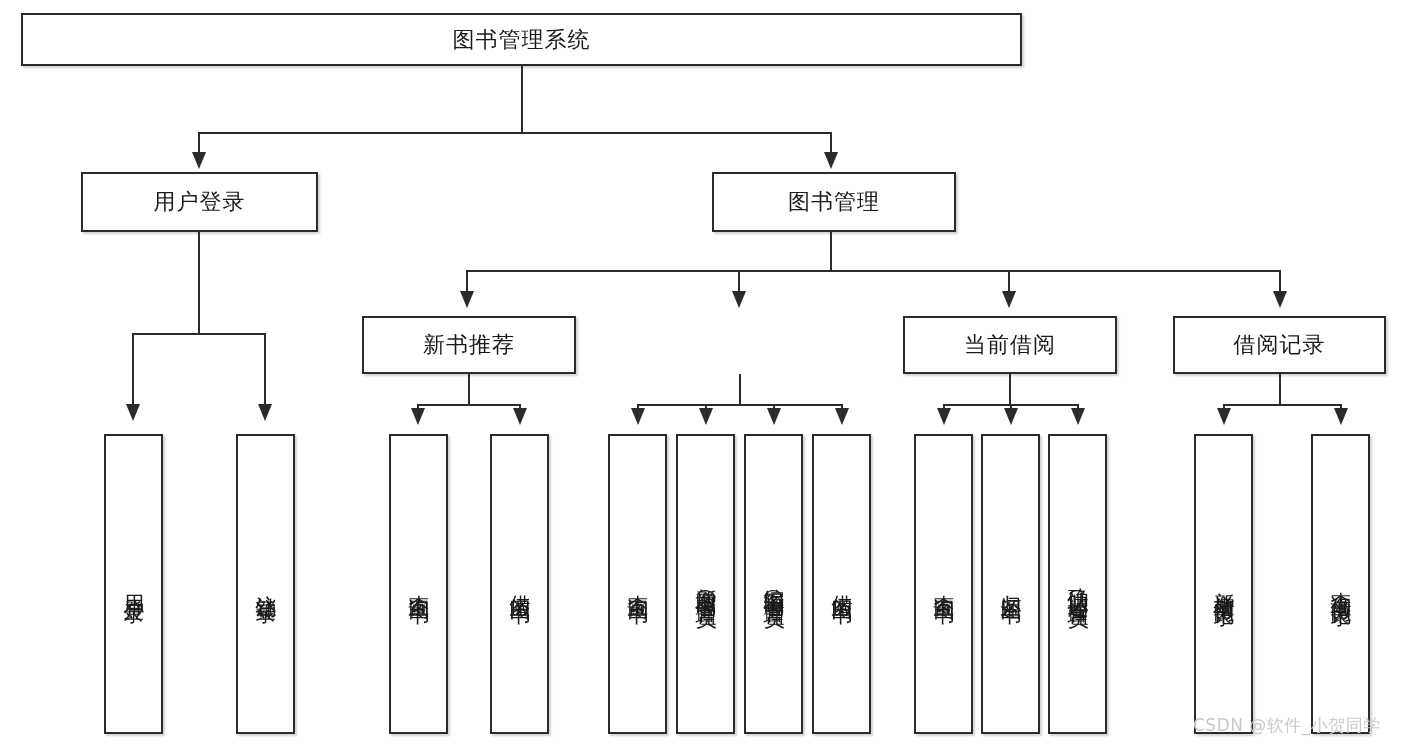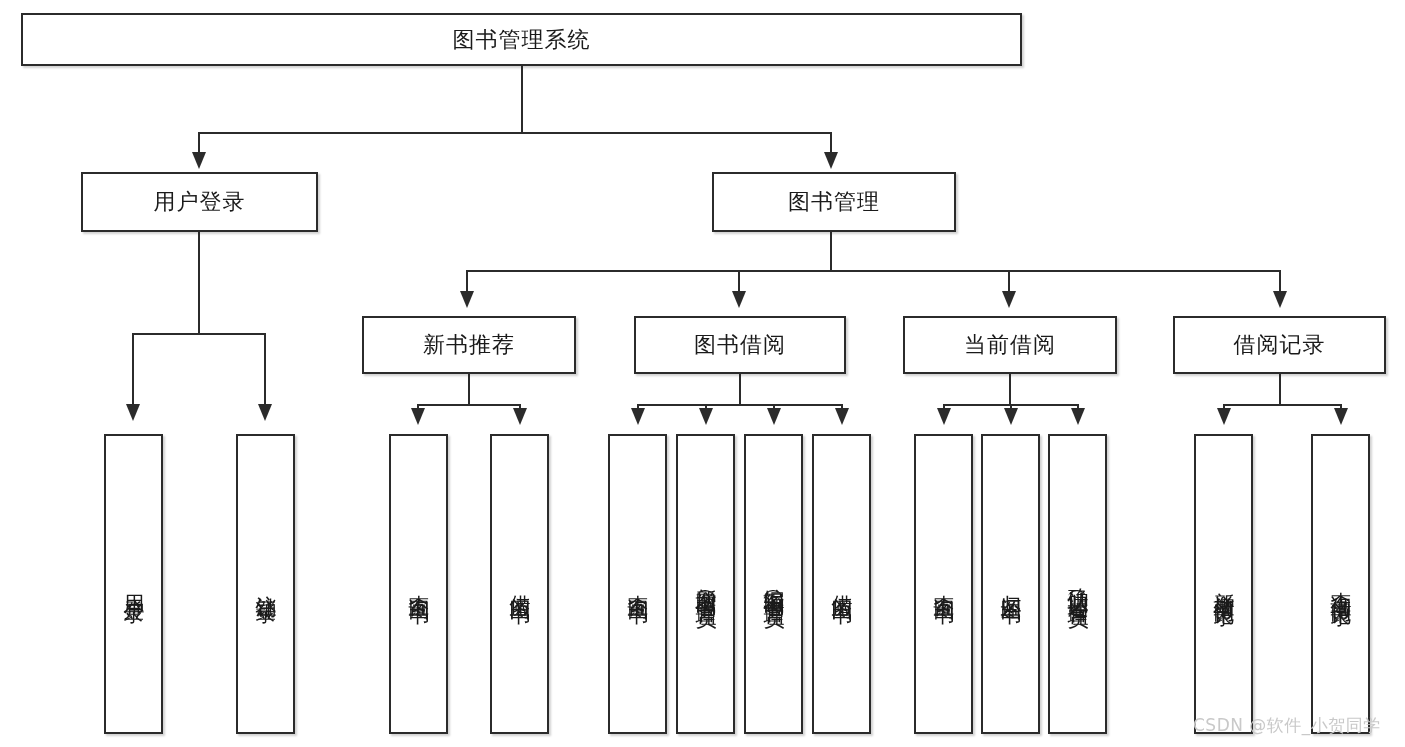--- a/index.html
+++ b/index.html
@@ -111,23 +111,20 @@
   <div class="edge v" style="left:738px; top:270px; width:2px; height:24px;"></div>
   <div class="arrow" style="left:732px; top:291px;"></div>
   <div class="edge v" style="left:1008px; top:270px; width:2px; height:24px;"></div>
   <div class="arrow" style="left:1002px; top:291px;"></div>
   <div class="edge v" style="left:1279px; top:270px; width:2px; height:24px;"></div>
   <div class="arrow" style="left:1273px; top:291px;"></div>
 
   <div class="node" style="left:362px; top:316px; width:214px; height:58px;">
     <span class="node-label">新书推荐</span>
   </div>
-  <div class="node" style="left:634px; top:316px; width:212px; height:58px;">
-    <span class="node-label">图书借阅</span>
-  </div>
   <div class="node" style="left:903px; top:316px; width:214px; height:58px;">
     <span class="node-label">当前借阅</span>
   </div>
   <div class="node" style="left:1173px; top:316px; width:213px; height:58px;">
     <span class="node-label">借阅记录</span>
   </div>
 
   <div class="edge v" style="left:468px; top:374px; width:2px; height:32px;"></div>
   <div class="edge h" style="left:417px; top:404px; width:104px; height:2px;"></div>
   <div class="edge v" style="left:417px; top:404px; width:2px; height:7px;"></div>

